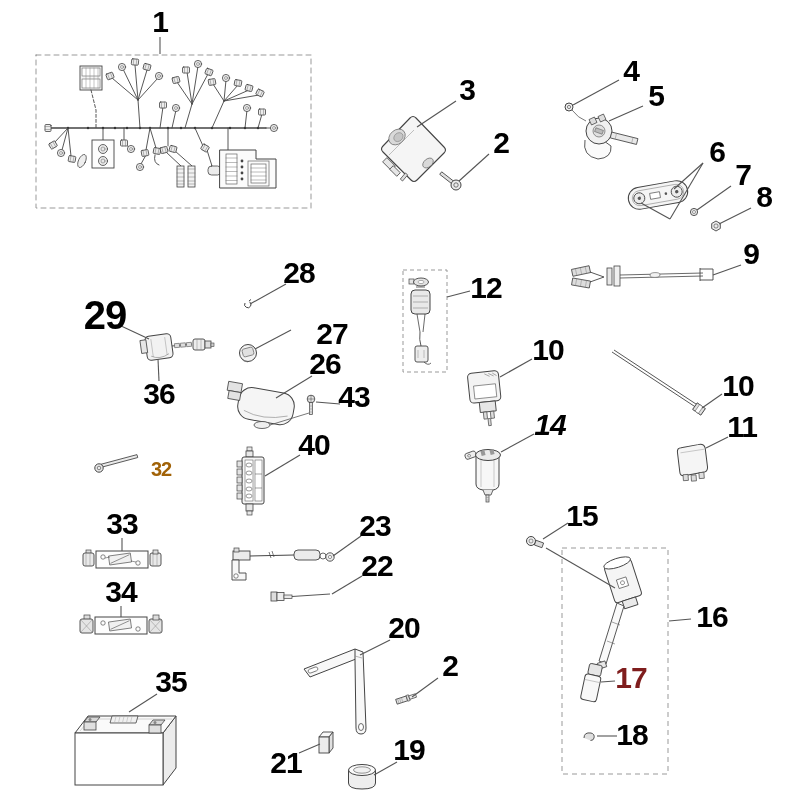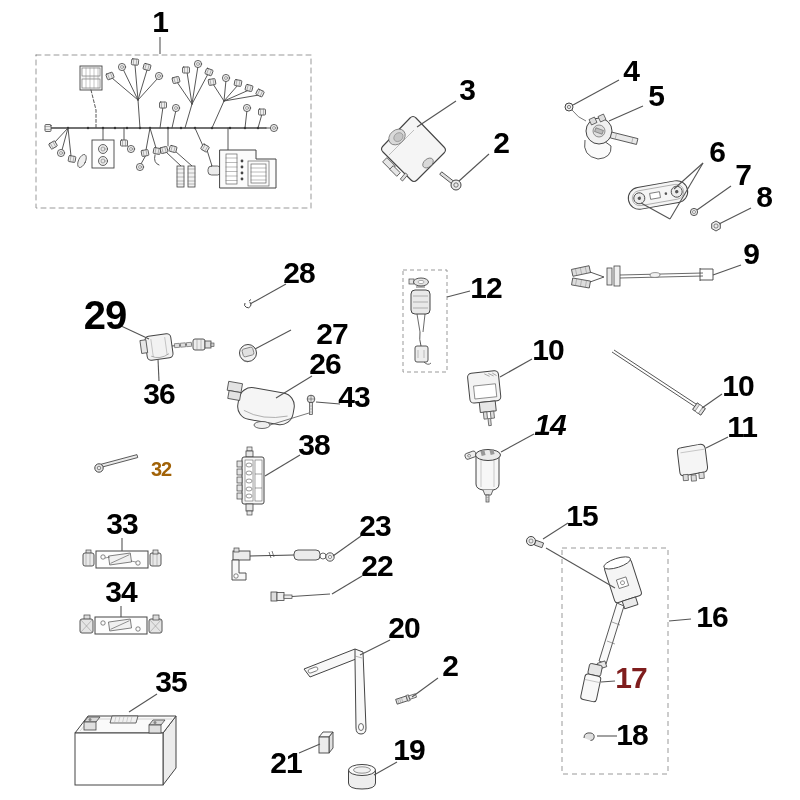--- a/index.html
+++ b/index.html
@@ -571,21 +571,21 @@
       <div class="callout" style="left: 582px; top: 516px; color: rgb(0, 0, 0); font-size: 30px;">15</div>
       <div class="callout" style="left: 705px; top: 617px; color: rgb(0, 0, 0); font-size: 30px; margin-left: 7px;">16</div>
       <div class="callout" style="left: 631px; top: 678px; color: #7f1d1d; font-size: 30px;">17</div>
       <div class="callout" style="left: 632px; top: 735px; color: rgb(0, 0, 0); font-size: 30px;">18</div>
       <div class="callout" style="left: 409px; top: 750px; color: rgb(0, 0, 0); font-size: 30px;">19</div>
       <div class="callout" style="left: 404px; top: 628px; color: rgb(0, 0, 0); font-size: 30px;">20</div>
       <div class="callout" style="left: 450px; top: 666px; color: rgb(0, 0, 0); font-size: 30px;">2</div>
       <div class="callout" style="left: 286px; top: 763px; color: rgb(0, 0, 0); font-size: 30px;">21</div>
       <div class="callout" style="left: 377px; top: 566px; color: rgb(0, 0, 0); font-size: 30px;">22</div>
       <div class="callout" style="left: 375px; top: 526px; color: rgb(0, 0, 0); font-size: 30px;">23</div>
-      <div class="callout" style="left: 314px; top: 445px; color: rgb(0, 0, 0); font-size: 30px;">38</div>
+      <div class="callout" style="left: 314px; top: 445px; color: rgb(0, 0, 0); font-size: 30px;">40</div>
       <div class="callout" style="left: 354px; top: 397px; color: rgb(0, 0, 0); font-size: 30px;">43</div>
       <div class="callout" style="left: 325px; top: 364px; color: rgb(0, 0, 0); font-size: 30px;">26</div>
       <div class="callout" style="left: 305px; top: 334px; color: rgb(0, 0, 0); font-size: 30px; margin-left: 27px;">27</div>
       <div class="callout" style="left: 299px; top: 273px; color: rgb(0, 0, 0); font-size: 30px;">28</div>
       <div class="callout" style="left: 105px; top: 315px; color: rgb(0, 0, 0); font-size: 40px;">29</div>
       <div class="callout" style="left: 161px; top: 469px; color: #a16207; font-size: 20px;">32</div>
       <div class="callout" style="left: 122px; top: 524px; color: rgb(0, 0, 0); font-size: 30px;">33</div>
       <div class="callout" style="left: 121px; top: 592px; color: rgb(0, 0, 0); font-size: 30px;">34</div>
       <div class="callout" style="left: 171px; top: 682px; color: rgb(0, 0, 0); font-size: 30px;">35</div>
       <div class="callout" style="left: 159px; top: 394px; color: rgb(0, 0, 0); font-size: 30px;">36</div>

